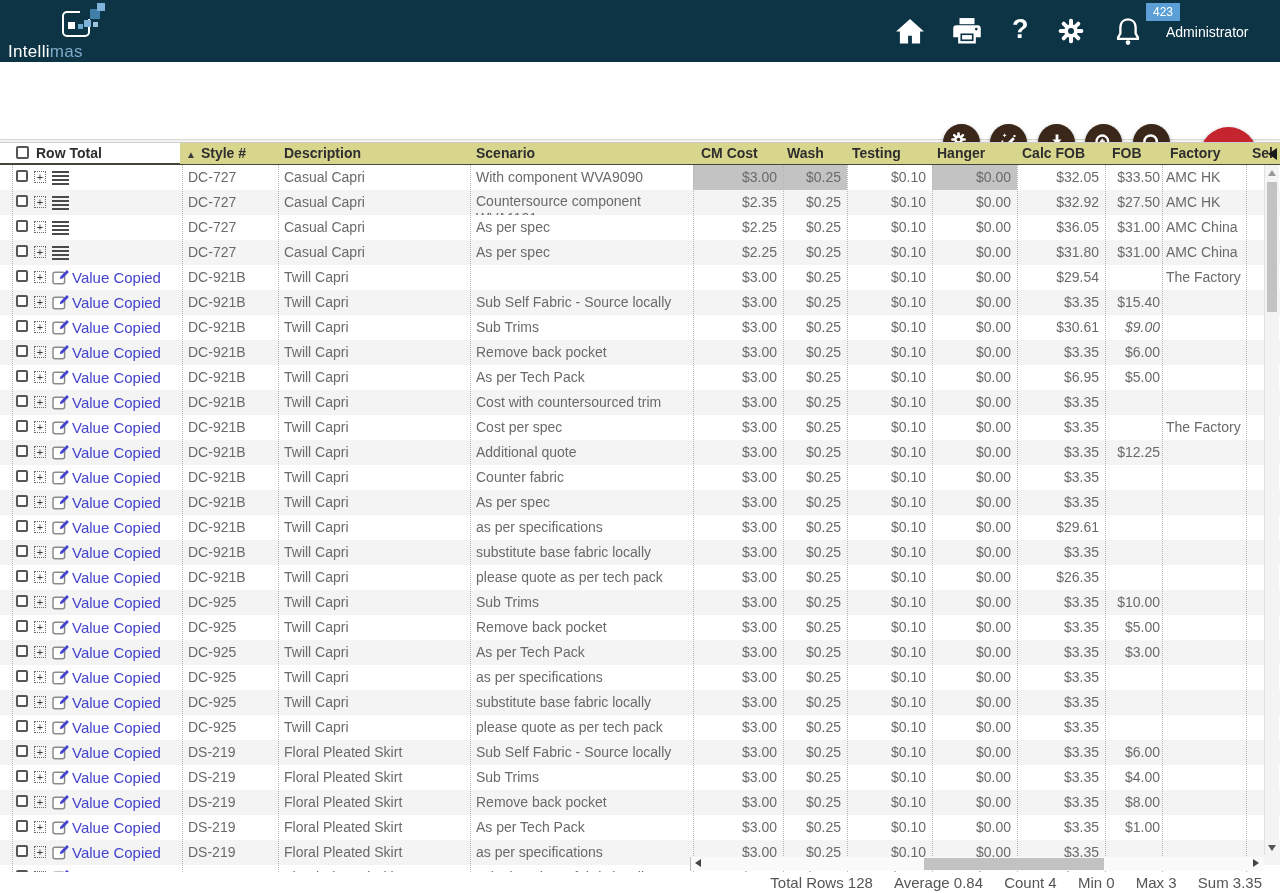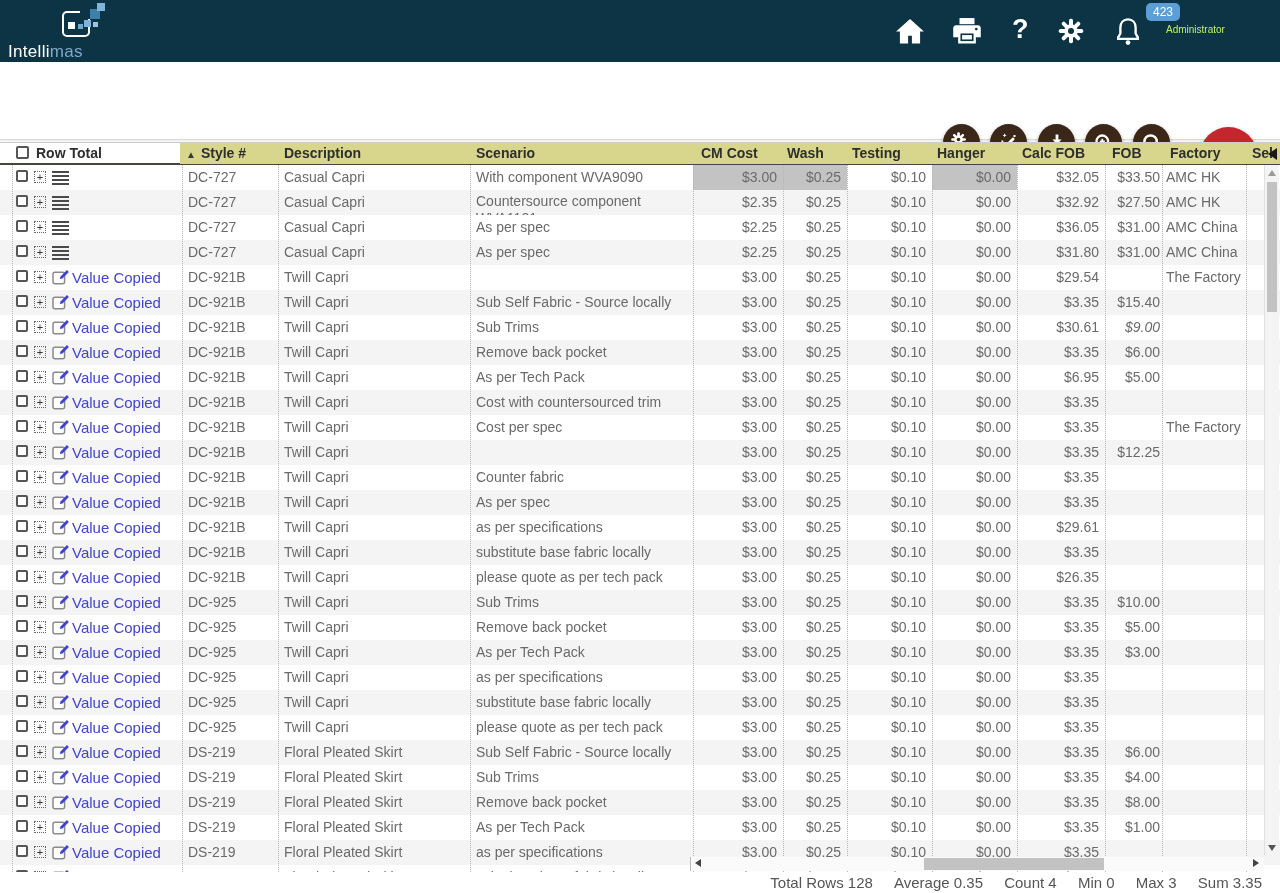--- a/index.html
+++ b/index.html
@@ -15,22 +15,22 @@
   .logo-gap { position:absolute; left:80px; top:9px; width:12px; height:10px; background:#0d3445; }
   .lsq1 { position:absolute; left:84px; top:20px; width:7px; height:7px; background:#7fb3d9; }
   .lsq2 { position:absolute; left:90px; top:9px; width:10px; height:10px; background:#3f7fa8; }
   .lsq3 { position:absolute; left:97px; top:3px; width:8px; height:8px; background:#7fb3d9; }
   .lsq4 { position:absolute; left:93px; top:22px; width:5px; height:5px; background:#9cc4e0; }
   .brand { position:absolute; left:8px; top:42px; font-size:17px; color:#fff; letter-spacing:.3px; }
   .brand .mas { color:#7ea9c9; }
   .top-icon { position:absolute; top:16px; }
   .help-q { position:absolute; top:14px; font-size:27px; font-weight:bold; color:#fff; }
   .badge { position:absolute; left:1146px; top:3px; background:#5b9fd6; color:#fff;
-    font-size:12px; padding:2px 7px; border-radius:5px; }
-  .admin { position:absolute; left:1166px; top:24px; color:#bef264; font-size:10px; }
+    font-size:12px; padding:2px 7px; border-radius:0; }
+  .admin { position:absolute; left:1166px; top:24px; color:#ffffff; font-size:14px; }
 
   
   .band { position:absolute; left:0; top:62px; width:1280px; height:78px; background:#fff;
     border-bottom:1px solid #d9d9d9; box-shadow:0 1px 3px rgba(0,0,0,.10); }
   .crumb-arrow { position:absolute; left:25px; top:92px; width:0; height:0;
     border-left:11px solid #141414; border-top:7px solid transparent; border-bottom:7px solid transparent; }
   .view-title { position:absolute; left:59px; top:91px; font-size:15px; color:#3a3a3a; }
   .circle-btn { position:absolute; top:62px; width:37px; height:37px; border-radius:50%;
     background:#3a2719; display:flex; align-items:center; justify-content:center;
     box-shadow:0 2px 4px rgba(0,0,0,.35); }
@@ -430,20 +430,21 @@
     <div class="row stripe" style="top: 275px;">
       <div class="cb"></div>
       <div class="exp">+</div>
       <span class="edit-ic"><svg width="17" height="17" viewBox="0 0 17 17">
           <rect x="1" y="3.2" width="11.6" height="11.6" rx="2" fill="#fff" stroke="#8a8a8a" stroke-width="1.5"></rect>
           <path d="M14.9 1l2 2-6.4 6.4-2.7.7.7-2.7z" fill="#4343cd"></path>
         </svg></span>
       <span class="vc-label">Value Copied</span>
       <div class="cell" style="left: 188px; width: 86px;">DC-921B</div>
       <div class="cell" style="left: 284px; width: 180px;">Twill Capri</div>
+      <div class="cell" style="left: 476px; width: 214px;">Additional quote</div>
       <div class="cell right" style="left: 695px; width: 82px;">$3.00</div>
       <div class="cell right" style="left: 785px; width: 56px;">$0.25</div>
       <div class="cell right" style="left: 849px; width: 77px;">$0.10</div>
       <div class="cell right" style="left: 934px; width: 77px;">$0.00</div>
       <div class="cell right" style="left: 1019px; width: 80px;">$3.35</div>
       <div class="cell right" style="left: 1107px; width: 53px;">$12.25</div>
     </div>
     <div class="row" style="top: 300px;">
       <div class="cb"></div>
       <div class="exp">+</div>
@@ -762,18 +763,18 @@
   <div class="tri-down"></div>
 </div>
 <div class="hscroll">
   <div class="tri-left"></div>
   <div class="hthumb"></div>
   <div class="tri-right"></div>
 </div>
 
 <div class="footer-stats">
   <span>Total Rows 128</span>
-  <span>Average 0.35</span>
+  <span>Average 0.84</span>
   <span>Count 4</span>
   <span>Min 0</span>
   <span>Max 3</span>
   <span>Sum 3.35</span>
 </div>
 
 </body></html>

